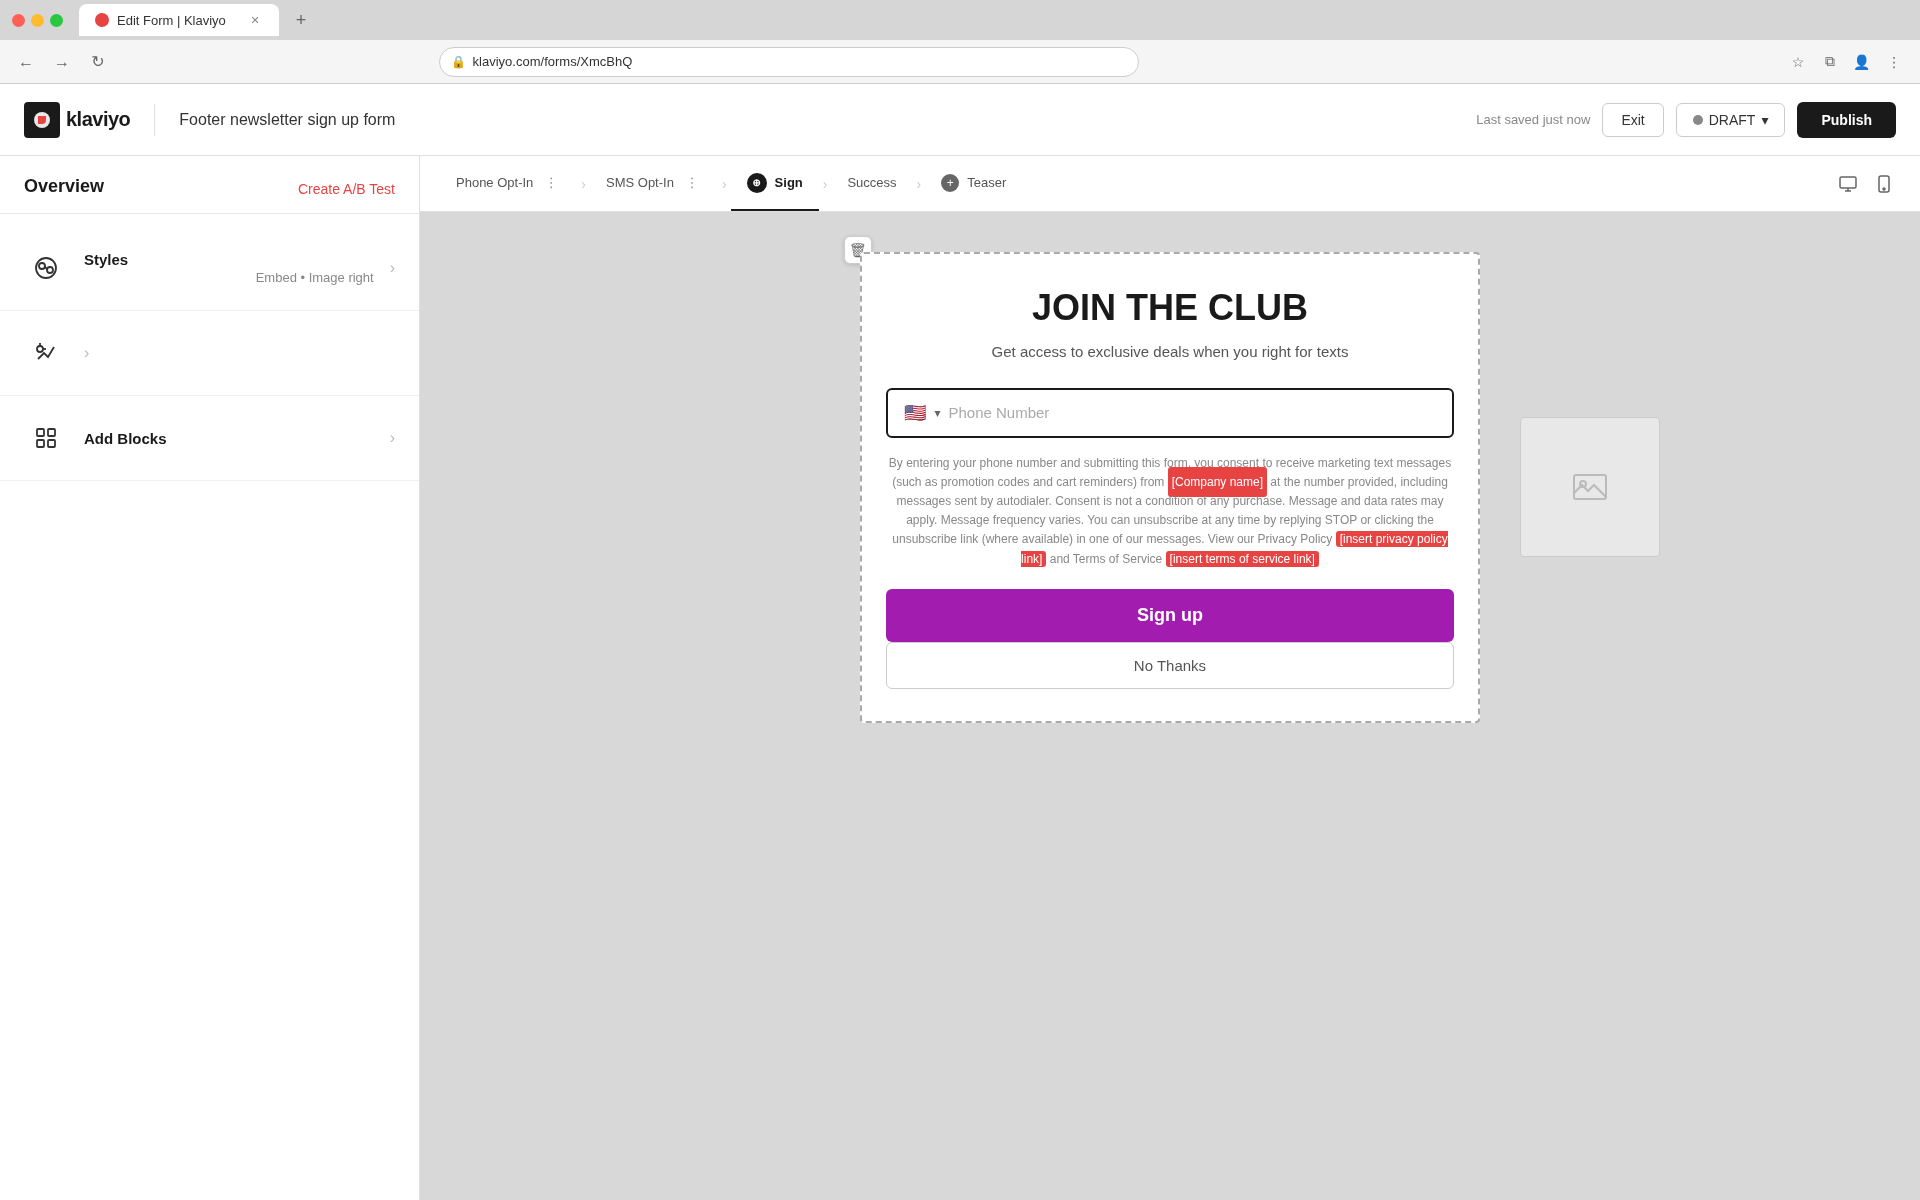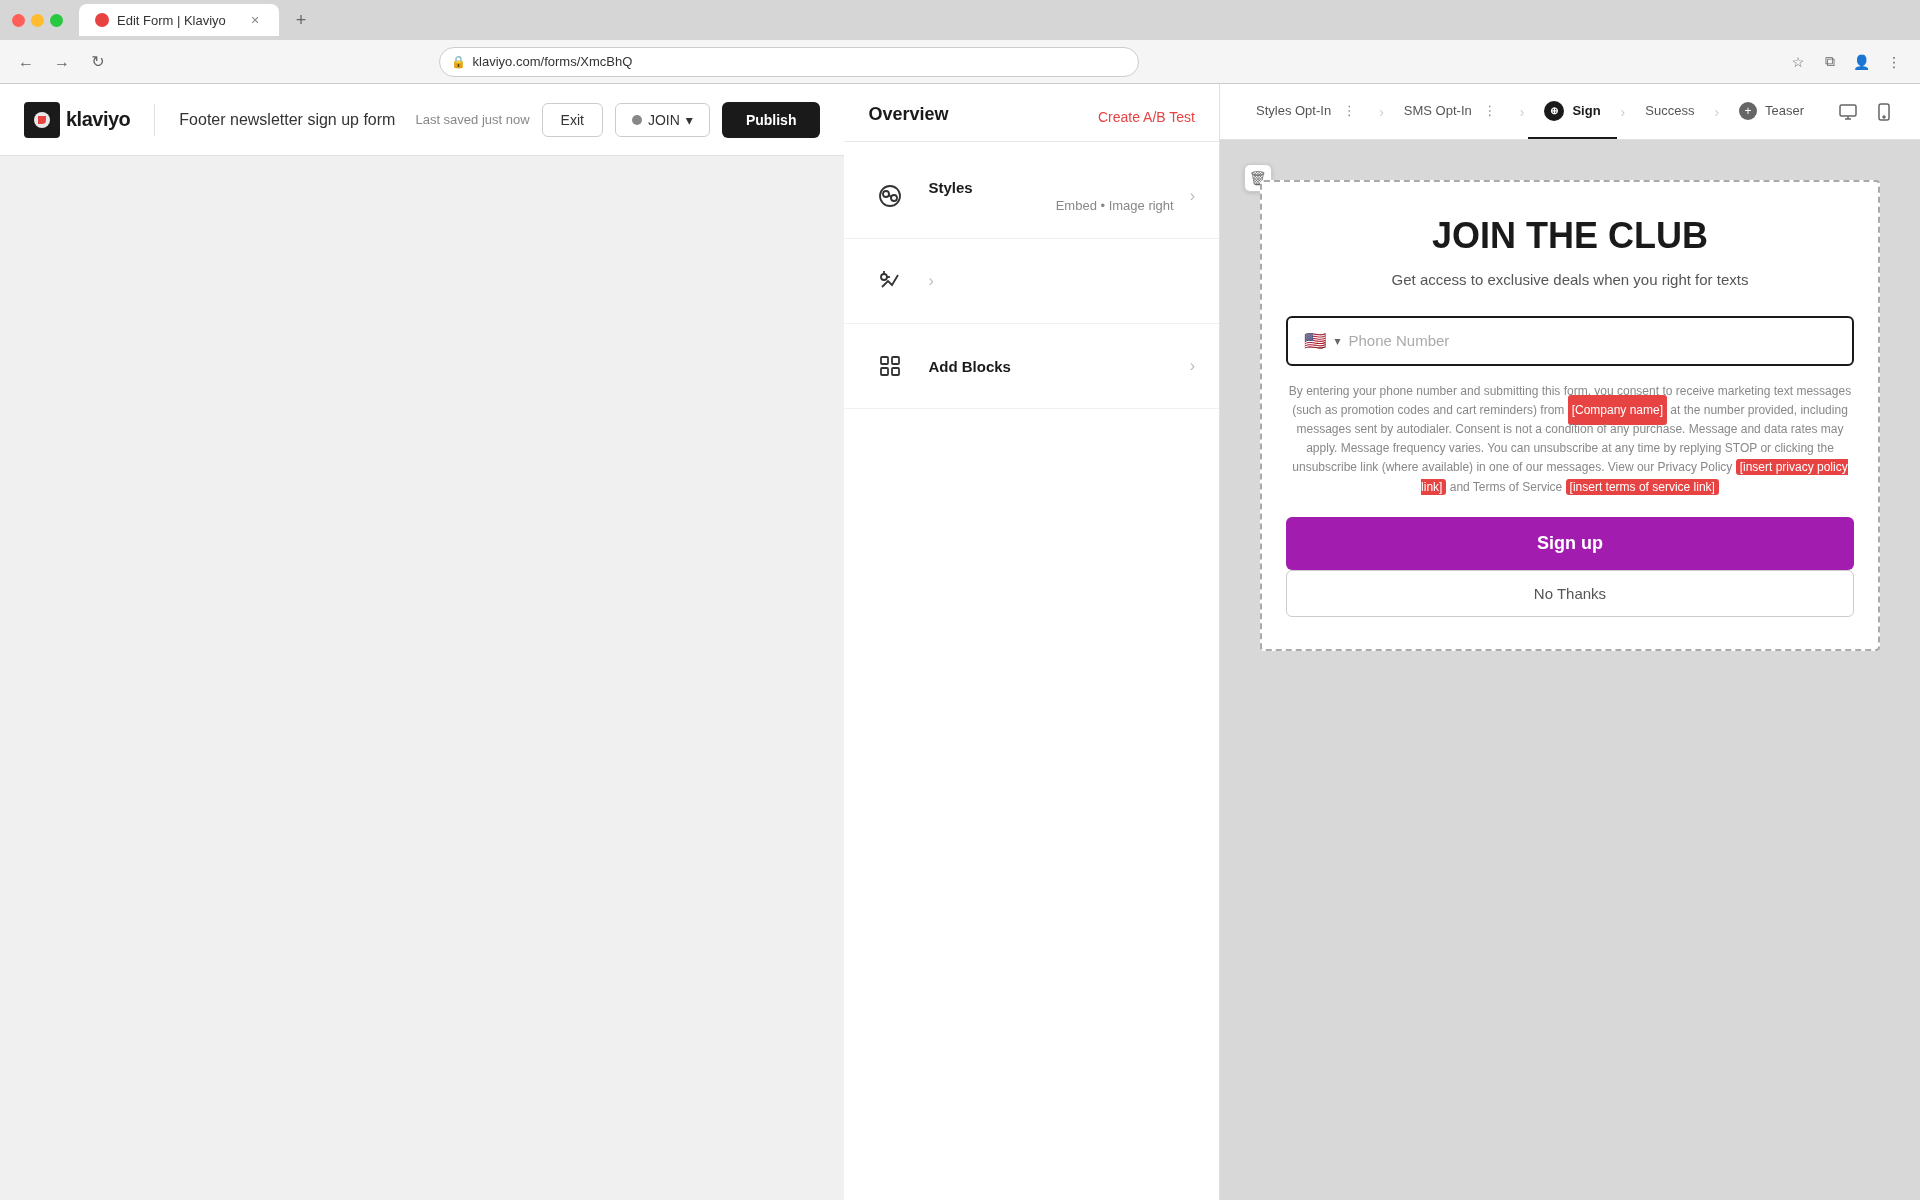--- a/index.html
+++ b/index.html
@@ -19,21 +19,21 @@
     .new-tab-btn { width: 28px; height: 28px; display: flex; align-items: center; justify-content: center; color: #666; font-size: 18px; }
     
     .browser-toolbar { background: #f5f5f5; height: 44px; display: flex; align-items: center; padding: 0 12px; gap: 8px; border-bottom: 1px solid #ccc; }
     .nav-btn { width: 28px; height: 28px; display: flex; align-items: center; justify-content: center; color: #666; font-size: 16px; cursor: pointer; border-radius: 4px; }
     .address-bar { flex: 1; background: #fff; border: 1px solid #ccc; border-radius: 20px; height: 30px; display: flex; align-items: center; padding: 0 12px; font-size: 13px; color: #333; gap: 6px; max-width: 700px; margin: 0 auto; }
     .address-bar-icon { color: #888; font-size: 12px; }
     .toolbar-actions { display: flex; gap: 4px; align-items: center; margin-left: auto; }
     .toolbar-action-btn { width: 28px; height: 28px; display: flex; align-items: center; justify-content: center; color: #666; font-size: 14px; cursor: pointer; }
 
     
-    .app { width: 100%; height: calc(1200px - 84px); display: flex; flex-direction: row; }
+    .app { width: 100%; height: calc(1200px - 84px); display: flex; flex-direction: column; }
 
     
     .top-nav { background: #fff; height: 72px; display: flex; align-items: center; padding: 0 24px; border-bottom: 1px solid #e0e0e0; gap: 20px; }
     .klaviyo-logo { display: flex; align-items: center; gap: 6px; }
     .logo-mark { width: 36px; height: 36px; background: #1a1a1a; border-radius: 4px; display: flex; align-items: center; justify-content: center; }
     .logo-text { font-size: 20px; font-weight: 700; color: #1a1a1a; letter-spacing: -0.5px; }
     .nav-divider { width: 1px; height: 32px; background: #e0e0e0; margin: 0 4px; }
     .form-title { font-size: 16px; color: #333; font-weight: 500; }
     .nav-right { margin-left: auto; display: flex; align-items: center; gap: 12px; }
     .last-saved { font-size: 13px; color: #888; }
@@ -142,21 +142,21 @@
       </div>
       <span class="logo-text">klaviyo</span>
     </div>
     <div class="nav-divider"></div>
     <span class="form-title">Footer newsletter sign up form</span>
     <div class="nav-right">
       <span class="last-saved">Last saved just now</span>
       <button class="exit-btn">Exit</button>
       <button class="draft-btn">
         <div class="draft-dot"></div>
-        <span>JOIN</span>
+        <span>DRAFT</span>
         <span>▾</span>
       </button>
       <button class="publish-btn">Publish</button>
     </div>
   </div>
 
   <div class="content-area">
 
     <div class="left-sidebar">
       <div class="sidebar-header">
@@ -207,21 +207,21 @@
           </div>
           <span class="sidebar-item-arrow">›</span>
         </div>
       </div>
     </div>
 
     <div style="flex:1; display:flex; flex-direction:column;">
 
       <div class="step-tabs">
         <div class="step-tab">
-          <span>Styles Opt-In</span>
+          <span>Phone Opt-In</span>
           <div class="step-tab-options">⋮</div>
         </div>
         <span class="step-arrow">›</span>
         <div class="step-tab">
           <span>SMS Opt-In</span>
           <div class="step-tab-options">⋮</div>
         </div>
         <span class="step-arrow">›</span>
         <div class="step-tab active">
           <div class="tab-badge">⊕</div>

